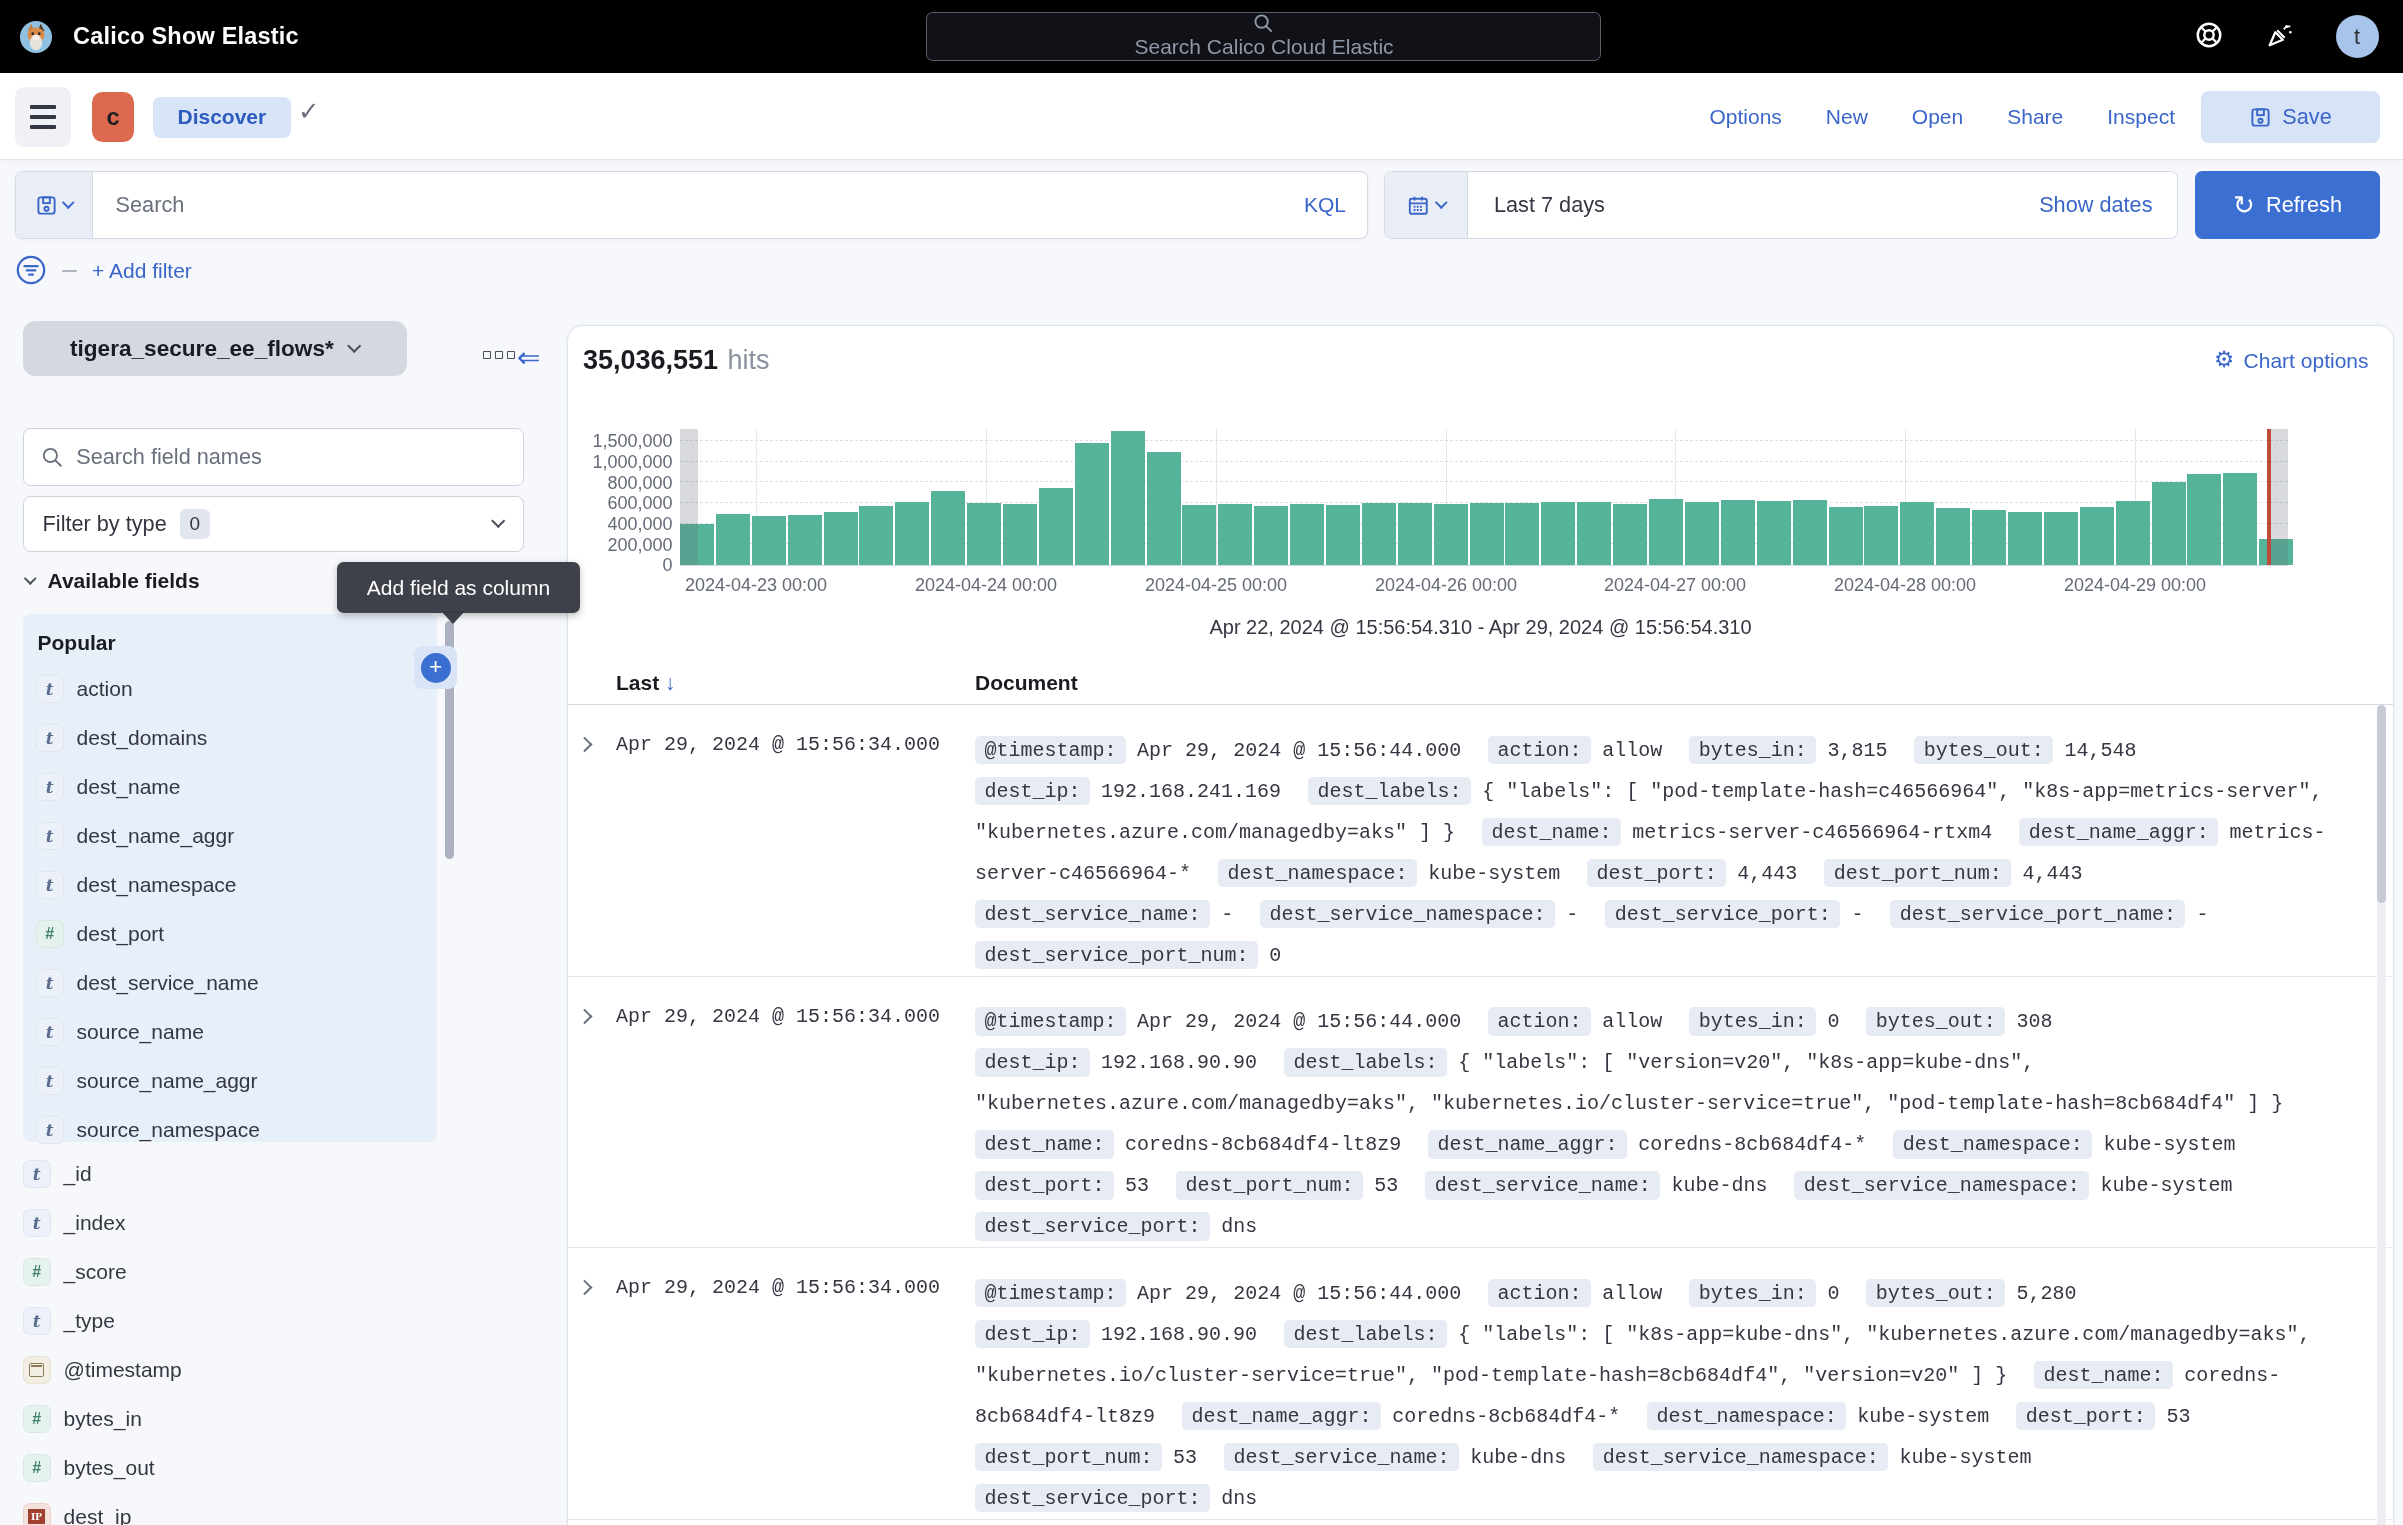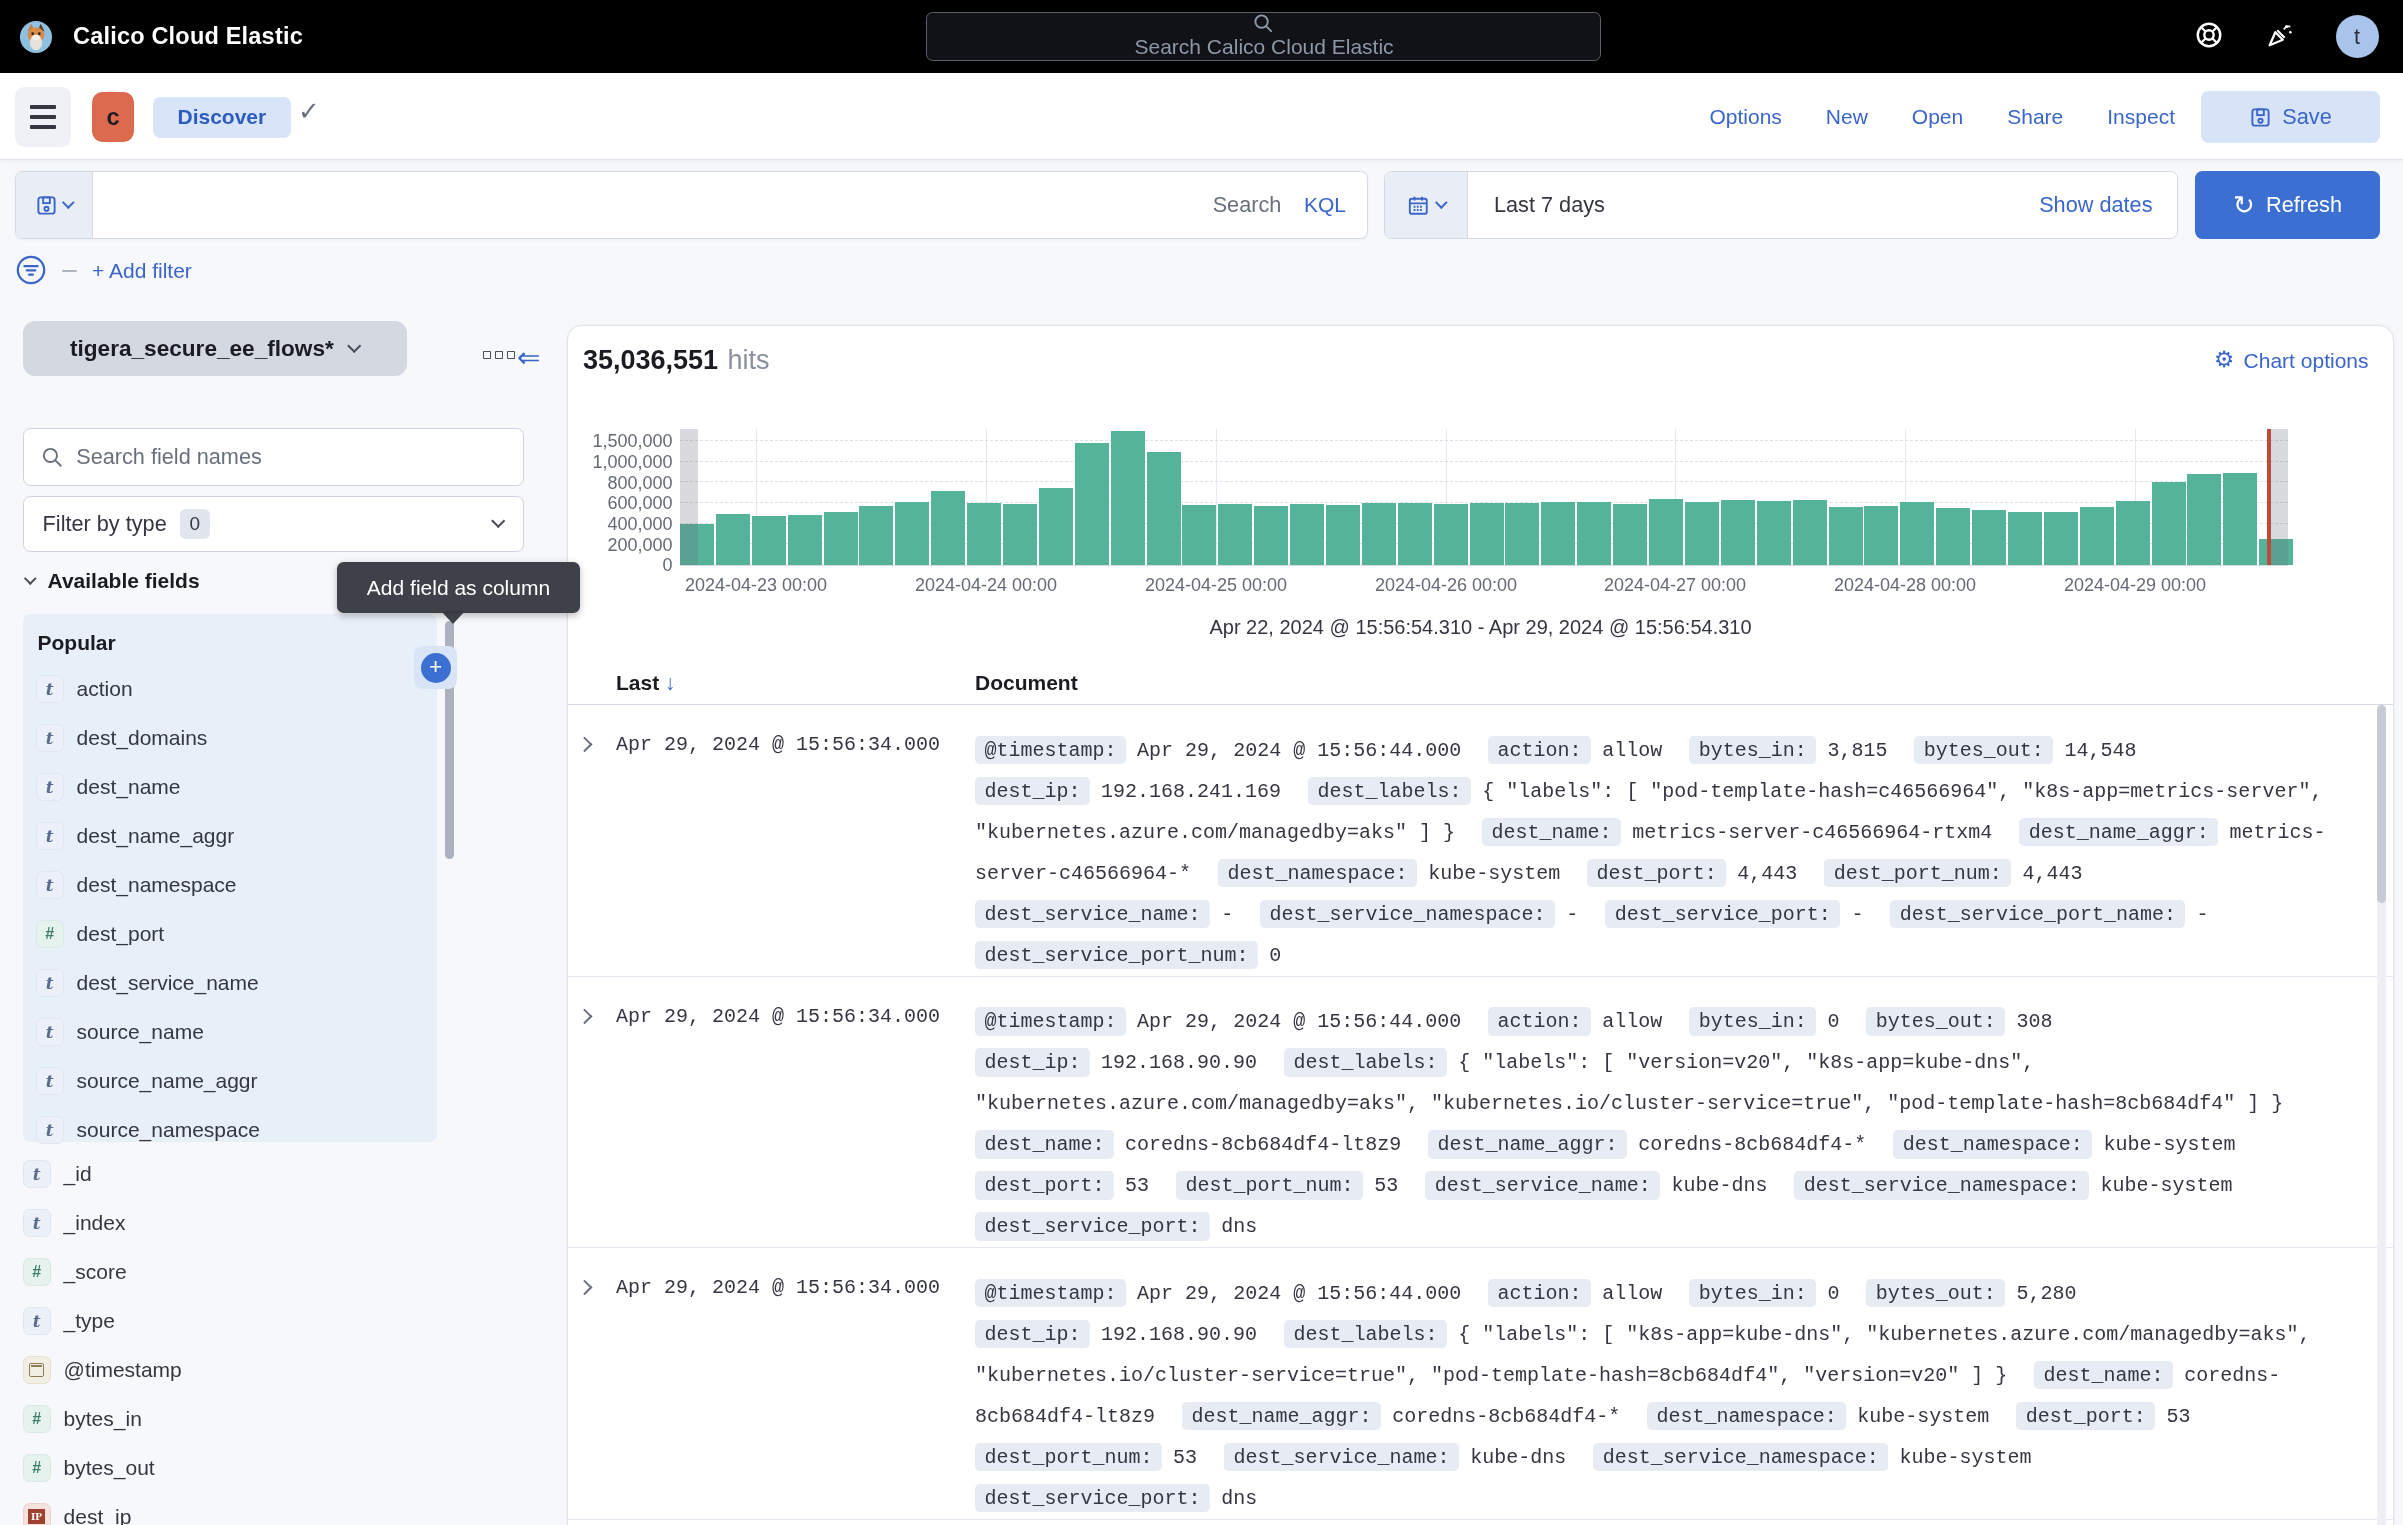--- a/index.html
+++ b/index.html
@@ -37,21 +37,21 @@
               border-radius:7.5px; display:flex; align-items:center; justify-content:center; gap:11.3px;
               color:#3a66c9; font-size:21.7px; font-weight:500; cursor:pointer; }
 
   
   .querybar { position:absolute; left:15px; top:171px; height:68px; display:flex; }
   .search-box { width:1353px; height:68px; background:#fff; border:0.9px solid #d3dae6; border-radius:7.5px;
                 display:flex; align-items:stretch; overflow:hidden; box-shadow:0 0.9px 2.8px rgba(40,50,80,.05); }
   .search-addon { width:77px; background:#e9edf6; border-right:0.9px solid #d3dae6; display:flex; align-items:center;
                   justify-content:center; gap:6.6px; }
   .search-box input { flex:1; border:none; outline:none; font-size:21.7px; padding:0 22.6px;
-                      font-family:"Liberation Sans",sans-serif; color:#343741;text-align:right; }
+                      font-family:"Liberation Sans",sans-serif; color:#343741; }
   .search-box input::placeholder { color:#69707d; }
   .kql { align-self:center; padding-right:21px; color:#3a66c9; font-size:21px; font-weight:500; }
   .date-box { position:absolute; left:1369px; width:794px; height:68px; background:#fff; border:0.9px solid #d3dae6;
               border-radius:7.5px; display:flex; align-items:stretch; overflow:hidden; }
   .date-addon { width:83px; background:#e9edf6; border-right:0.9px solid #d3dae6; display:flex; align-items:center;
                 justify-content:center; gap:7.5px; }
   .date-text { flex:1; display:flex; align-items:center; padding-left:26px; font-size:21.7px; color:#343741; }
   .show-dates { display:flex; align-items:center; padding-right:24.5px; color:#3a66c9; font-size:21.7px; }
   .refresh-btn { position:absolute; left:2180px; width:185px; height:68px; background:#3b6fd2; border:none; border-radius:7.5px;
                  color:#fff; font-size:21.7px; font-weight:500; display:flex; align-items:center; justify-content:center; gap:11.3px; cursor:pointer; }
@@ -163,21 +163,21 @@
       <circle cx="18" cy="18" r="17" fill="#8fc0e2"></circle>
       <polygon points="9,12 13,4 16,11" fill="#c77b3f"></polygon>
       <polygon points="27,12 23,4 20,11" fill="#5a3d23"></polygon>
       <ellipse cx="18" cy="16" rx="9" ry="8" fill="#d98c4a"></ellipse>
       <ellipse cx="18" cy="24" rx="6.5" ry="8" fill="#e8e3da"></ellipse>
       <ellipse cx="18" cy="18.5" rx="4" ry="3" fill="#f3efe8"></ellipse>
       <circle cx="14.5" cy="14.5" r="1.4" fill="#222"></circle>
       <circle cx="21.5" cy="14.5" r="1.4" fill="#222"></circle>
     </svg>
   </span>
-  <div class="app-title">Calico Cloud Elastic</div>
+  <div class="app-title">Calico Show Elastic</div>
   <div class="top-search">
     <svg width="21" height="21" viewBox="0 0 22 22">
       <circle cx="9" cy="9" r="6.5" fill="none" stroke="#8e98a6" stroke-width="2"></circle>
       <line x1="14" y1="14" x2="19" y2="19" stroke="#8e98a6" stroke-width="2" stroke-linecap="round"></line>
     </svg>
     <input placeholder="Search Calico Cloud Elastic" style="">
   </div>
   <div class="topbar-icons">
     <span>
       <svg width="30" height="30" viewBox="0 0 32 32">

